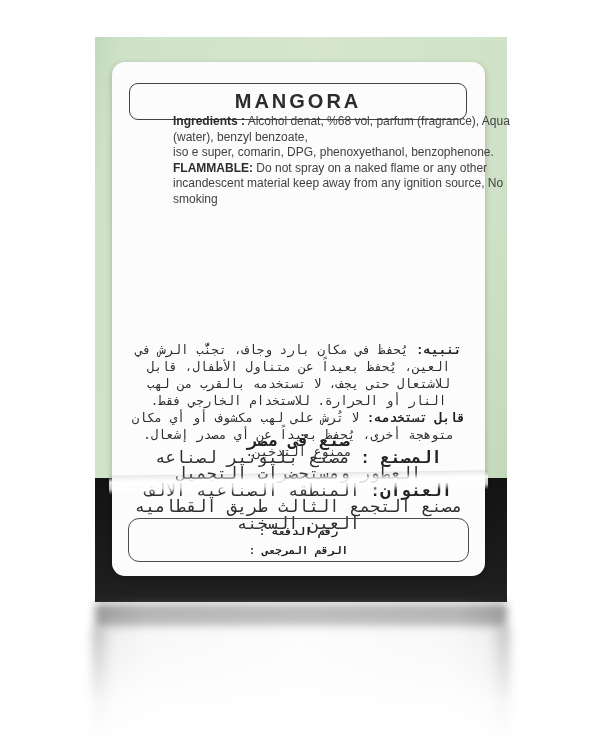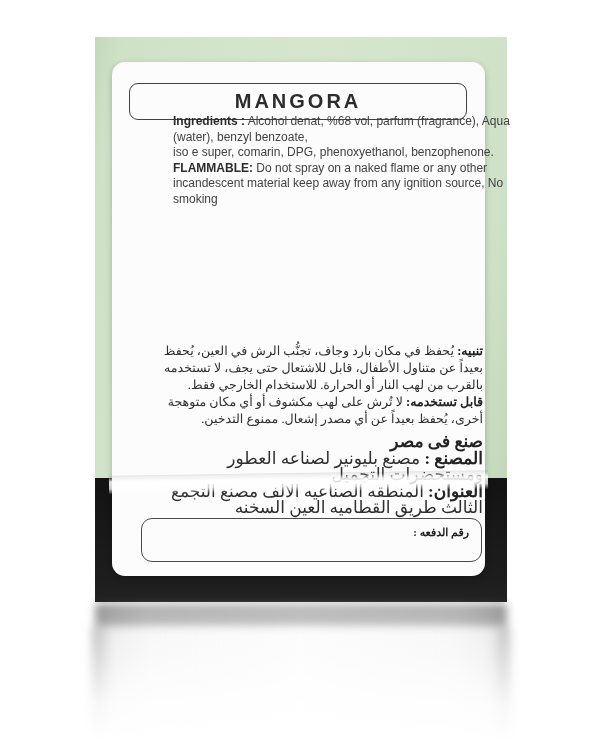--- a/index.html
+++ b/index.html
@@ -41,21 +41,21 @@
   .title-box .title{
     font-size:20px;font-weight:700;letter-spacing:3px;color:var(--text-bold);
   }
   .en-block{
     position:absolute;left:21px;top:52px;width:340px;
     font-size:12px;line-height:15.5px;color:var(--text-en);margin-left:40px;
   }
   .txt{white-space:pre-line;}
   .lead{font-weight:700;color:var(--text-bold);}
   .flam-lead{font-weight:600;}
-  .ar{direction:rtl;text-align:right;font-family:Liberation Serif, serif;color:var(--text-ar);margin-left:13px;}
+  .ar{direction:rtl;text-align:center;font-family:Liberation Mono, monospace;color:var(--text-ar);}
   .ar-warn{
     position:absolute;left:15px;top:281px;width:343px;
     font-size:12.6px;line-height:17px;
   }
   .ar-made{
     position:absolute;left:15px;top:372px;width:343px;
     font-size:17px;line-height:16.5px;
   }
   .ar .lead{font-weight:700;color:#222;}
   
@@ -126,20 +126,21 @@
       <div class="ar ar-made">
         <div class="lead">صنع فى مصر</div>
         <div class="txt"><span class="lead">المصنع :</span><span> مصنع بليونير لصناعه العطور ومستحضرات التجميل</span></div>
         <div class="txt"><span class="lead">العنوان:</span><span> المنطقه الصناعيه الالف مصنع  التجمع الثالث  طريق القطاميه العين السخنه</span></div>
       </div>
 
       <div class="crease"></div>
 
       <div class="batch-box ar">
         <div>رقم الدفعه :</div>
+        <div>الرقم المرجعى :</div>
       </div>
 
     </div>
   </div>
 
   <div class="refl-black"></div>
   <div class="refl-body"></div>
   <div class="refl-fade"></div>
 
 </div>

